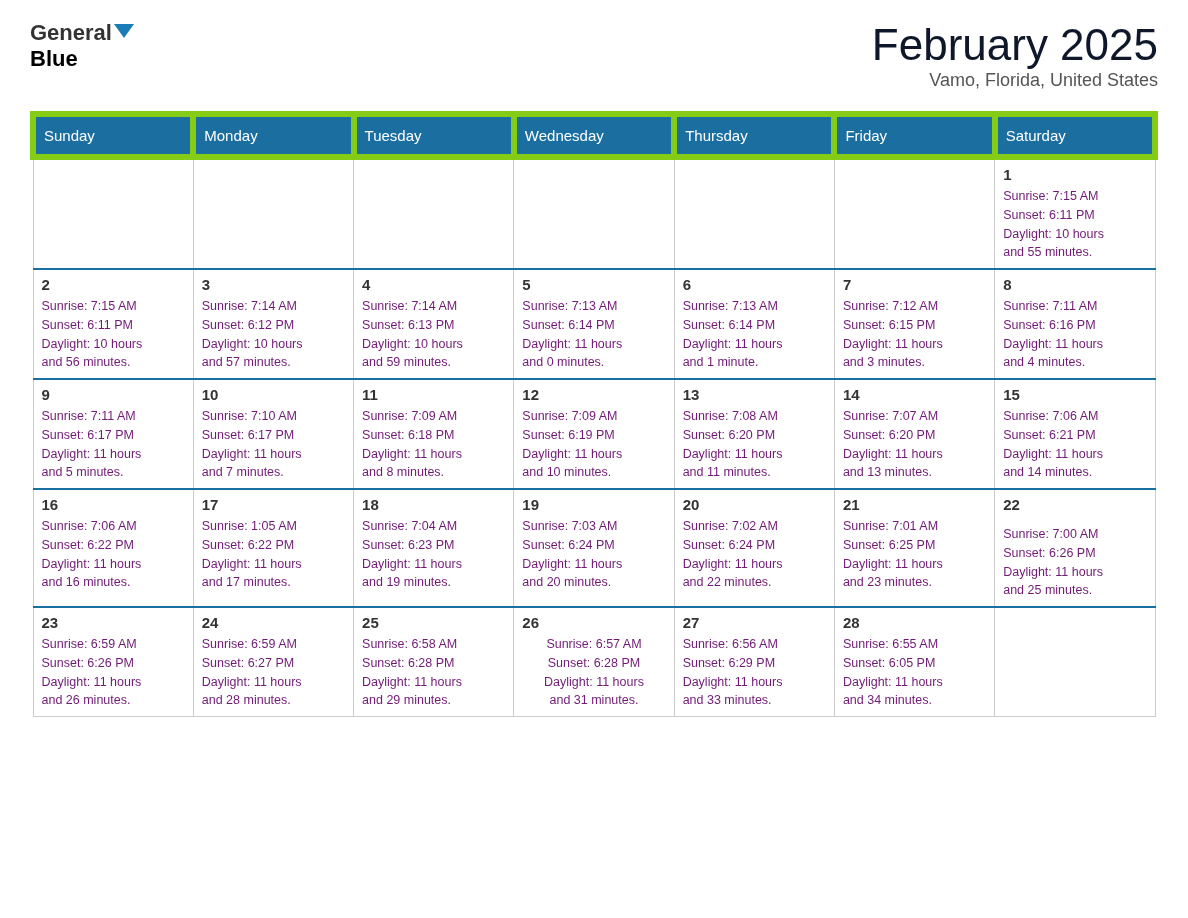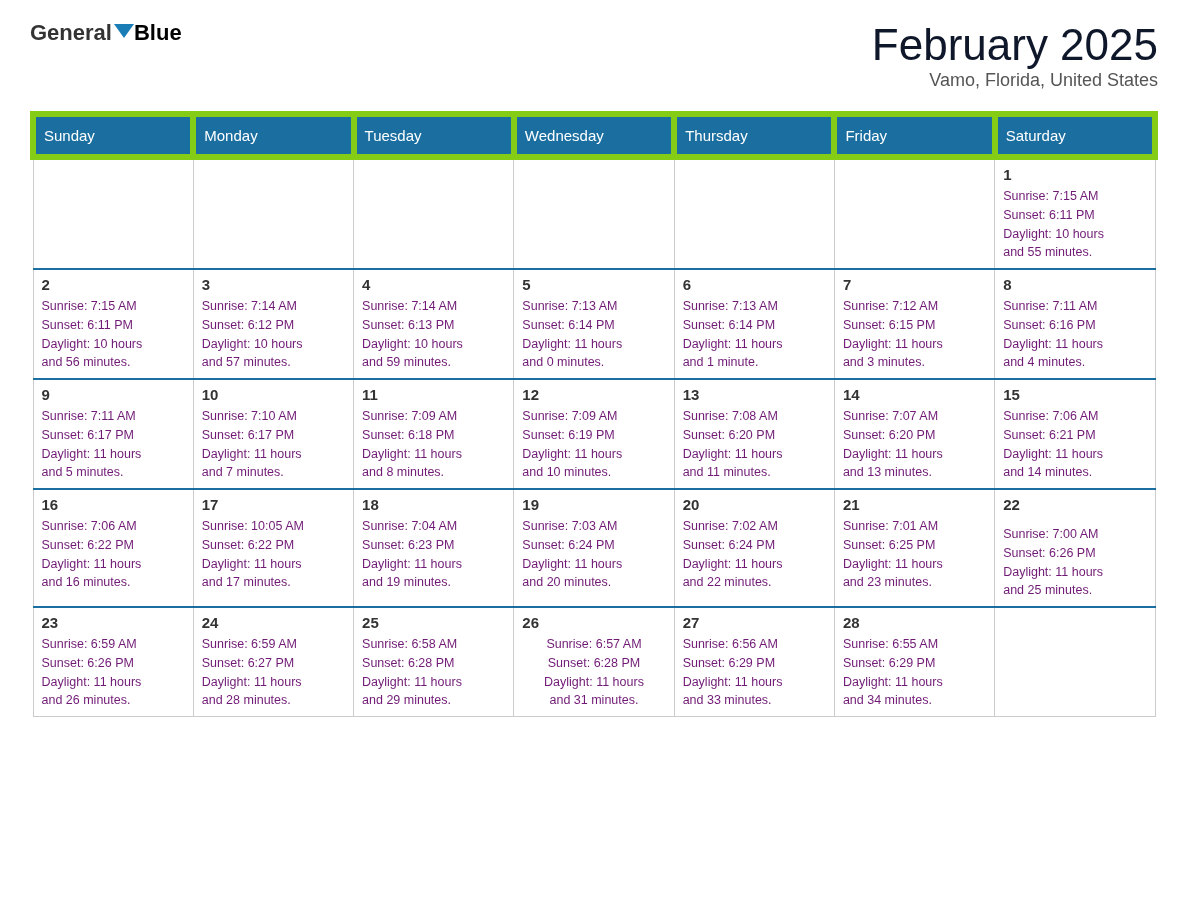--- a/index.html
+++ b/index.html
@@ -10,21 +10,21 @@
       color: #333;
     }
     .header {
       display: flex;
       justify-content: space-between;
       align-items: flex-start;
       margin-bottom: 20px;
     }
     .logo {
       display: flex;
-      flex-direction: row;
+      flex-direction: column;
       align-items: flex-start;
     }
     .logo-general {
       font-size: 22px;
       font-weight: bold;
       color: #333;
     }
     .logo-blue {
       font-size: 22px;
       font-weight: bold;
@@ -253,21 +253,21 @@
       <tr class="row-divider">
         <td>
           <span class="day-number">16</span>
           <div class="day-info" style="white-space: pre-line;">Sunrise: 7:06 AM
 Sunset: 6:22 PM
 Daylight: 11 hours
 and 16 minutes.</div>
         </td>
         <td>
           <span class="day-number">17</span>
-          <div class="day-info" style="white-space: pre-line;">Sunrise: 10:05 AM
+          <div class="day-info" style="white-space: pre-line;">Sunrise: 1:05 AM
 Sunset: 6:22 PM
 Daylight: 11 hours
 and 17 minutes.</div>
         </td>
         <td>
           <span class="day-number">18</span>
           <div class="day-info" style="white-space: pre-line;">Sunrise: 7:04 AM
 Sunset: 6:23 PM
 Daylight: 11 hours
 and 19 minutes.</div>
@@ -333,20 +333,20 @@
         <td>
           <span class="day-number">27</span>
           <div class="day-info" style="white-space: pre-line;">Sunrise: 6:56 AM
 Sunset: 6:29 PM
 Daylight: 11 hours
 and 33 minutes.</div>
         </td>
         <td>
           <span class="day-number">28</span>
           <div class="day-info" style="white-space: pre-line;">Sunrise: 6:55 AM
-Sunset: 6:29 PM
+Sunset: 6:05 PM
 Daylight: 11 hours
 and 34 minutes.</div>
         </td>
         <td class="empty-cell"></td>
       </tr>
     </tbody>
 </table>
 
 </body></html>

